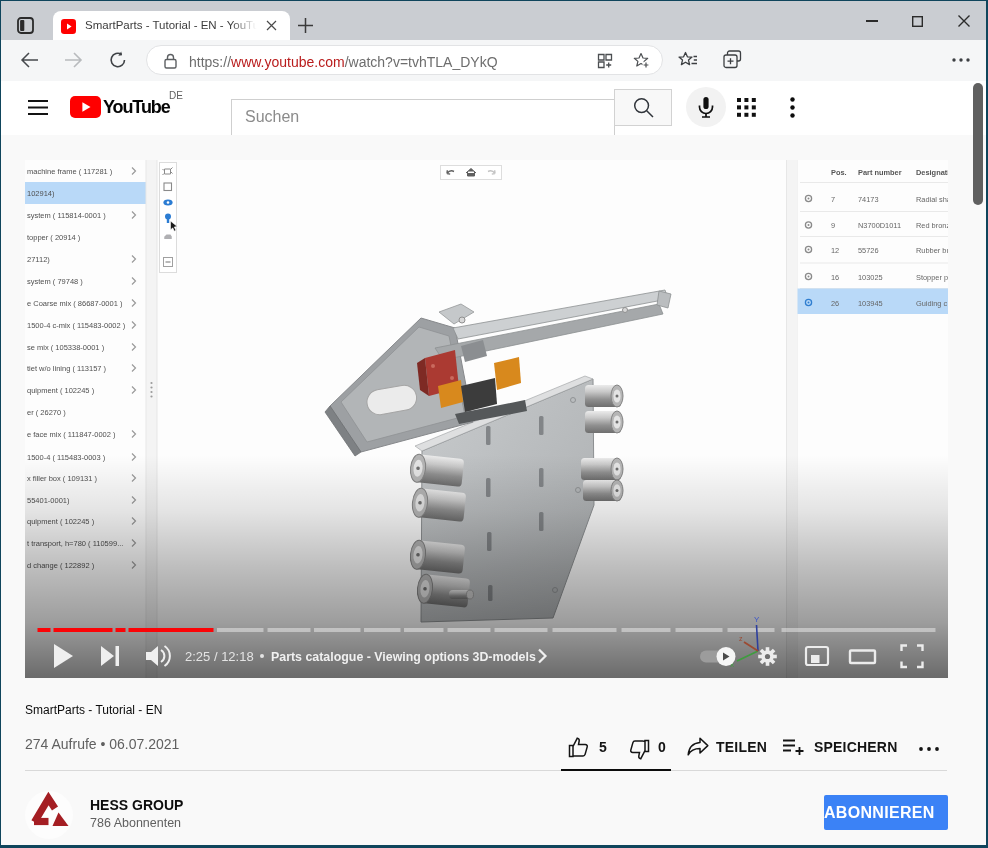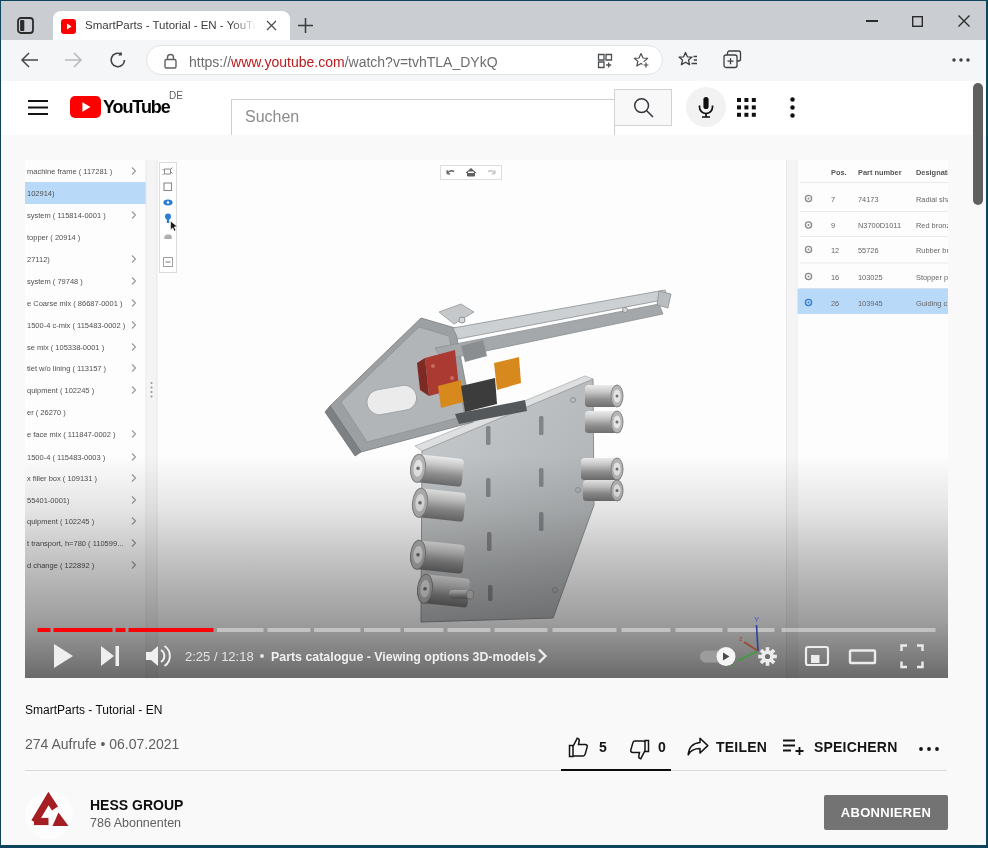--- a/index.html
+++ b/index.html
@@ -27,22 +27,22 @@
   
   #page{left:1px;top:135px;width:985px;height:710px;background:#f9f9f9;}
   #player{left:24px;top:25px;width:923px;height:518px;background:#fff;overflow:hidden;}
   #vtitle{left:24px;top:568px;font-size:12px;color:#0c0c0c;}
   #vmeta{left:24px;top:601px;font-size:14px;color:#606060;}
   .act{position:absolute;top:604px;font-size:14px;font-weight:700;color:#141414;letter-spacing:.2px;}
   #sep{left:24px;top:635px;width:922px;height:1px;background:#d9d9d9;}
   #sentiment{left:560px;top:634px;width:110px;height:2px;background:#0c0c0c;}
   #chname{left:89px;top:662px;font-size:14px;font-weight:700;color:#0d0d0d;}
   #chsub{left:89px;top:681px;font-size:12.5px;color:#606060;}
-  #subbtn{left:823px;top:660px;width:124px;height:35px;background:#737373;color:#fff;font-size:13px;
-     font-weight:700;letter-spacing:.3px;text-align:center;line-height:35px;border-radius:2px;}
+  #subbtn{left:823px;top:660px;width:124px;height:35px;background:#3b82f6;color:#fff;font-size:16px;
+     font-weight:700;letter-spacing:.3px;line-height:35px;border-radius:2px;}
   #scrollthumb{left:973px;top:83px;width:10px;height:122px;background:#606060;border-radius:5px;z-index:98;}
 </style>
 </head>
 <body>
 
 <div id="tabbar" class="abs"></div>
 <div id="tab" class="abs">
   <svg class="abs" style="left:8px;top:8px" width="15" height="15" viewBox="0 0 15 15">
     <rect x="0" y="0" width="15" height="15" rx="3.2" fill="#f00"></rect>
     <path d="M6 4.6 L10.6 7.5 L6 10.4 Z" fill="#fff"></path>

